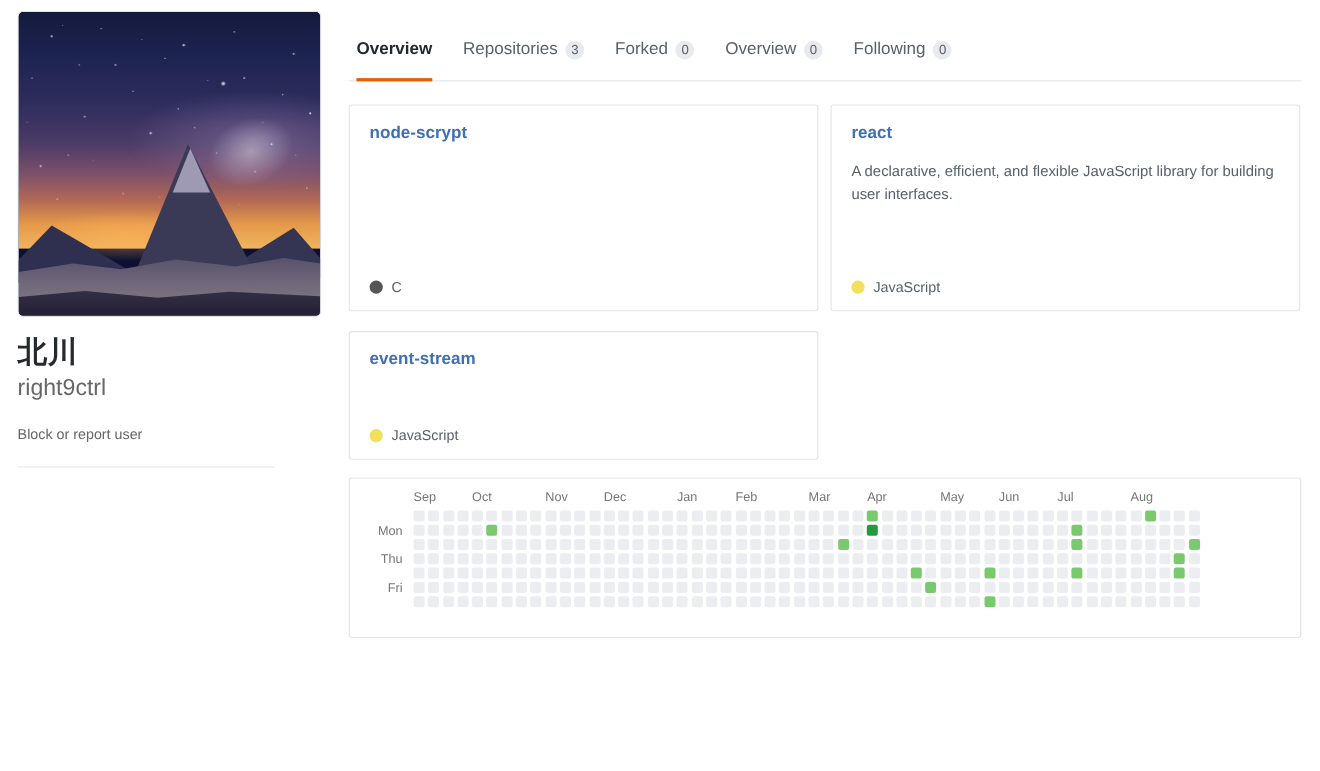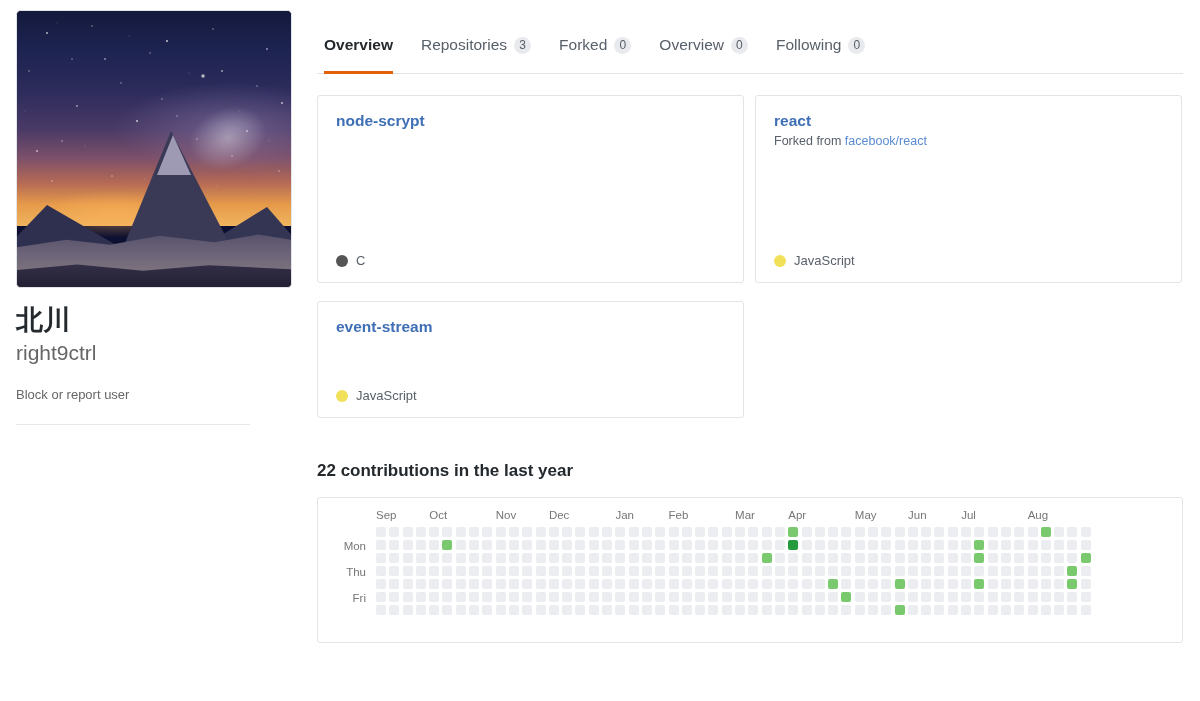--- a/index.html
+++ b/index.html
@@ -347,38 +347,37 @@
         <div class="repo-card tall">
           <a class="repo-name">node-scrypt</a>
           <div class="repo-spacer"></div>
           <div class="repo-lang">
             <span class="lang-dot" style="background: rgb(85, 85, 85);"></span>
             <span>C</span>
           </div>
         </div>
         <div class="repo-card tall">
           <a class="repo-name">react</a>
-          <div class="repo-fork"><span>Forked from </span><a>facebook/react</a></div>
+          <div class="repo-desc">A declarative, efficient, and flexible JavaScript library for building user interfaces.</div>
           <div class="repo-spacer"></div>
           <div class="repo-lang">
             <span class="lang-dot" style="background: rgb(241, 224, 90);"></span>
             <span>JavaScript</span>
           </div>
         </div>
         <div class="repo-card short">
           <a class="repo-name">event-stream</a>
           <div class="repo-spacer"></div>
           <div class="repo-lang">
             <span class="lang-dot" style="background: rgb(241, 224, 90);"></span>
             <span>JavaScript</span>
           </div>
         </div>
       </div>
 
-    <h2 class="contrib-title">22 contributions in the last year</h2>
 
     <div class="contrib-box">
       <div class="graph-wrap">
         <div class="month-row" id="month-row">
             <span class="month-label" style="left: 0px;">Sep</span>
             <span class="month-label" style="left: 53.2px;">Oct</span>
             <span class="month-label" style="left: 119.7px;">Nov</span>
             <span class="month-label" style="left: 172.9px;">Dec</span>
             <span class="month-label" style="left: 239.4px;">Jan</span>
             <span class="month-label" style="left: 292.6px;">Feb</span>

